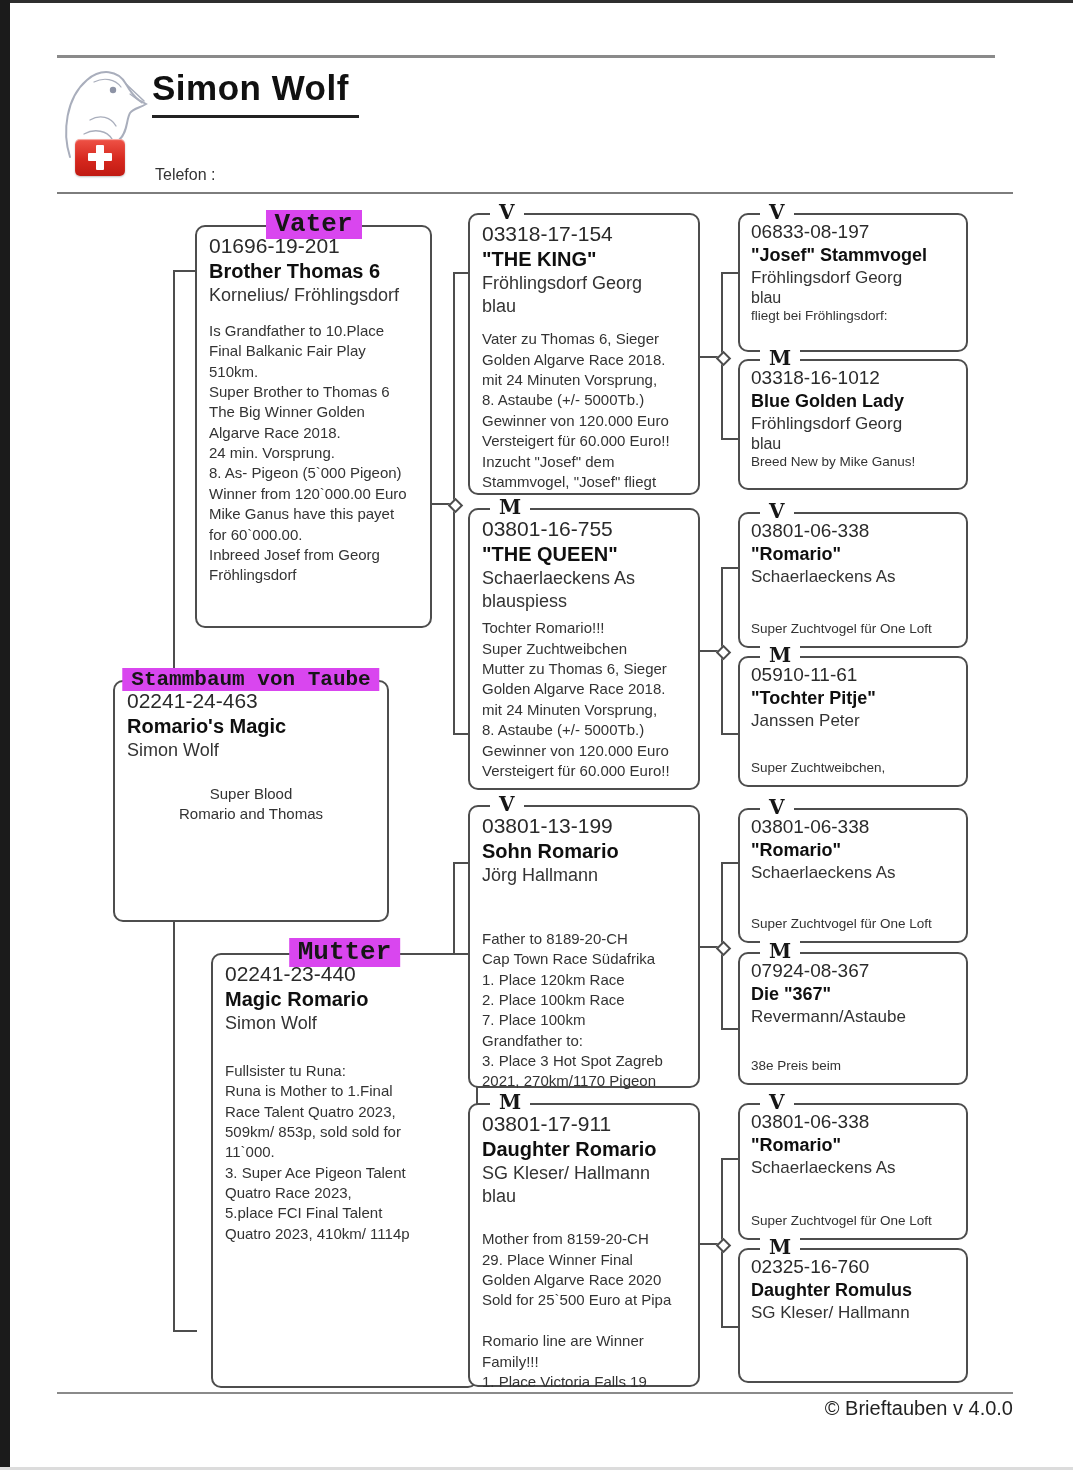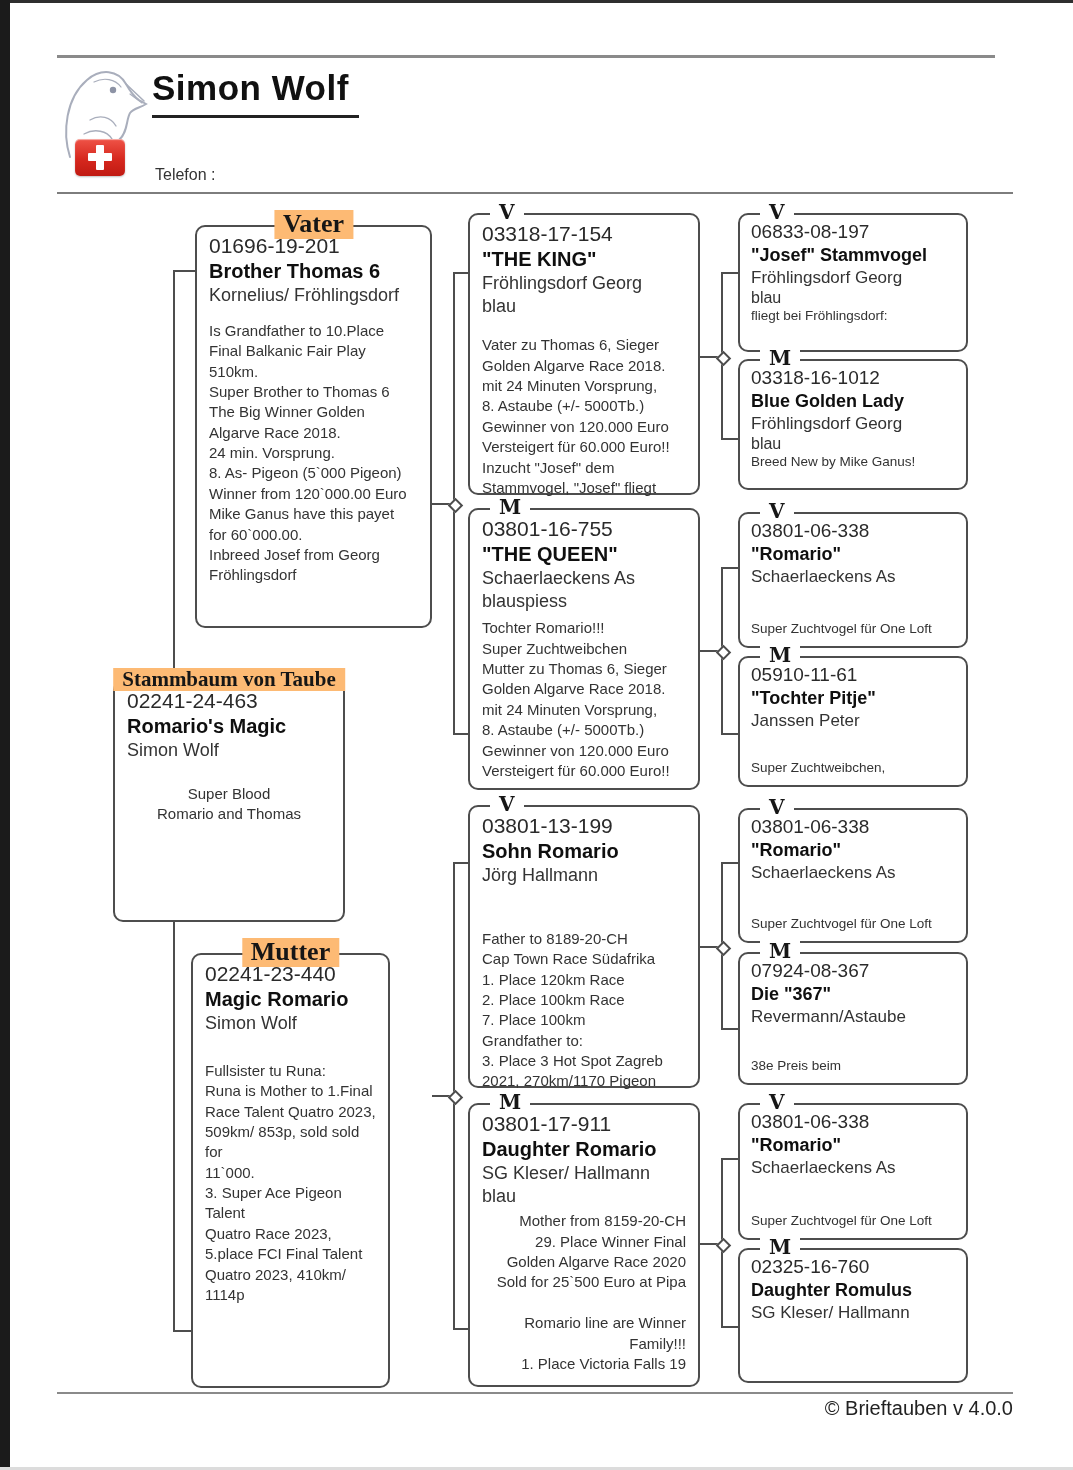--- a/index.html
+++ b/index.html
@@ -15,22 +15,22 @@
   .achv{position:absolute;left:600px;top:117px;width:415px;text-align:right;
         font-size:15px;line-height:20px;color:#222;}
   .flag{position:absolute;left:75px;top:139px;width:50px;height:37px;border-radius:5px;
         background:linear-gradient(180deg,#ef5347 0%,#d6281e 55%,#c01a12 100%);
         box-shadow:inset 0 1px 1px rgba(255,255,255,.55),0 1px 2px rgba(0,0,0,.25);}
   .flag .cv{position:absolute;left:21px;top:6px;width:8px;height:25px;background:#fff;border-radius:1px;}
   .flag .ch{position:absolute;left:13px;top:14px;width:24px;height:8px;background:#fff;border-radius:1px;}
   .logo{position:absolute;left:60px;top:60px;}
   .box{position:absolute;background:#fff;border:2px solid #4d4d4d;border-radius:10px;
        padding:6px 12px;box-sizing:border-box;}
-  .lbl{position:absolute;top:-17px;left:50%;transform:translateX(-50%);background:#fdba74;
-       padding:0 9px;font-family:Liberation Serif, serif;font-weight:700;font-size:26px;
+  .lbl{position:absolute;top:-17px;left:50%;transform:translateX(-50%);background:#d946ef;
+       padding:0 9px;font-family:Liberation Mono, monospace;font-weight:700;font-size:26px;
        color:#161616;white-space:nowrap;line-height:1.1;}
   .lbl.small{font-size:21px;top:-14px;}
   .mark{position:absolute;top:-13px;left:20px;background:#fff;padding:0 9px;
         font-family:"DejaVu Serif",serif;font-weight:700;font-size:20px;color:#161616;line-height:1;}
   .ring{font-size:21px;color:#2a2a2a;line-height:1.25;}
   .bname{font-size:20px;font-weight:bold;color:#0f0f0f;line-height:1.25;}
   .breeder{font-size:18px;color:#333;line-height:1.25;}
   .bcolor{font-size:18px;color:#333;line-height:1.25;}
   .notes{font-size:15px;color:#333;line-height:1.36;white-space:pre-line;}
   .sm{padding:5px 11px;}
@@ -131,30 +131,30 @@
 Algarve Race 2018.
 24 min. Vorsprung.
 8. As- Pigeon (5`000 Pigeon)
 Winner from 120`000.00 Euro
 Mike Ganus have this payet
 for 60`000.00.
 Inbreed Josef from Georg
 Fröhlingsdorf</div>
   </div>
 
-  <div class="box" style="left:113px;top:680px;width:232px;height:242px;">
+  <div class="box" style="left:113px;top:680px;width:276px;height:242px;">
     <span class="lbl small">Stammbaum von Taube</span>
     <div class="ring">02241-24-463</div>
     <div class="bname">Romario's Magic</div>
     <div class="breeder">Simon Wolf</div>
     <div class="notes" style="margin-top:22px;text-align:center;">Super Blood
 Romario and Thomas</div>
   </div>
 
-  <div class="box" style="left:191px;top:953px;width:199px;height:435px;">
+  <div class="box" style="left:211px;top:953px;width:267px;height:435px;">
     <span class="lbl">Mutter</span>
     <div class="ring">02241-23-440</div>
     <div class="bname">Magic Romario</div>
     <div class="breeder">Simon Wolf</div>
     <div class="notes" style="margin-top:26px;">Fullsister tu Runa:
 Runa is Mother to 1.Final
 Race Talent Quatro 2023,
 509km/ 853p, sold sold for
 11`000.
 3. Super Ace Pigeon Talent
@@ -162,21 +162,21 @@
 5.place FCI Final Talent
 Quatro 2023, 410km/ 1114p</div>
   </div>
 
   <div class="box" style="left:468px;top:213px;width:232px;height:282px;">
     <span class="mark">V</span>
     <div class="ring">03318-17-154</div>
     <div class="bname">"THE KING"</div>
     <div class="breeder">Fröhlingsdorf Georg</div>
     <div class="bcolor">blau</div>
-    <div class="notes" style="margin-top:18px;">Vater zu Thomas 6, Sieger
+    <div class="notes" style="margin-top:12px;">Vater zu Thomas 6, Sieger
 Golden Algarve Race 2018.
 mit 24 Minuten Vorsprung,
 8. Astaube (+/- 5000Tb.)
 Gewinner von 120.000 Euro
 Versteigert für 60.000 Euro!!
 Inzucht "Josef" dem
 Stammvogel, "Josef" fliegt</div>
   </div>
 
   <div class="box" style="left:468px;top:508px;width:232px;height:282px;">
@@ -210,21 +210,21 @@
 3. Place 3 Hot Spot Zagreb
 2021, 270km/1170 Pigeon</div>
   </div>
 
   <div class="box" style="left:468px;top:1103px;width:232px;height:284px;">
     <span class="mark">M</span>
     <div class="ring">03801-17-911</div>
     <div class="bname">Daughter Romario</div>
     <div class="breeder">SG Kleser/ Hallmann</div>
     <div class="bcolor">blau</div>
-    <div class="notes" style="margin-top:4px;text-align:right;">Mother from 8159-20-CH
+    <div class="notes" style="margin-top:22px;">Mother from 8159-20-CH
 29. Place Winner Final
 Golden Algarve Race 2020
 Sold for 25`500 Euro at Pipa
 
 Romario line are Winner
 Family!!!
 1. Place Victoria Falls 19</div>
   </div>
 
   <div class="box sm" style="left:738px;top:213px;width:230px;height:139px;">

